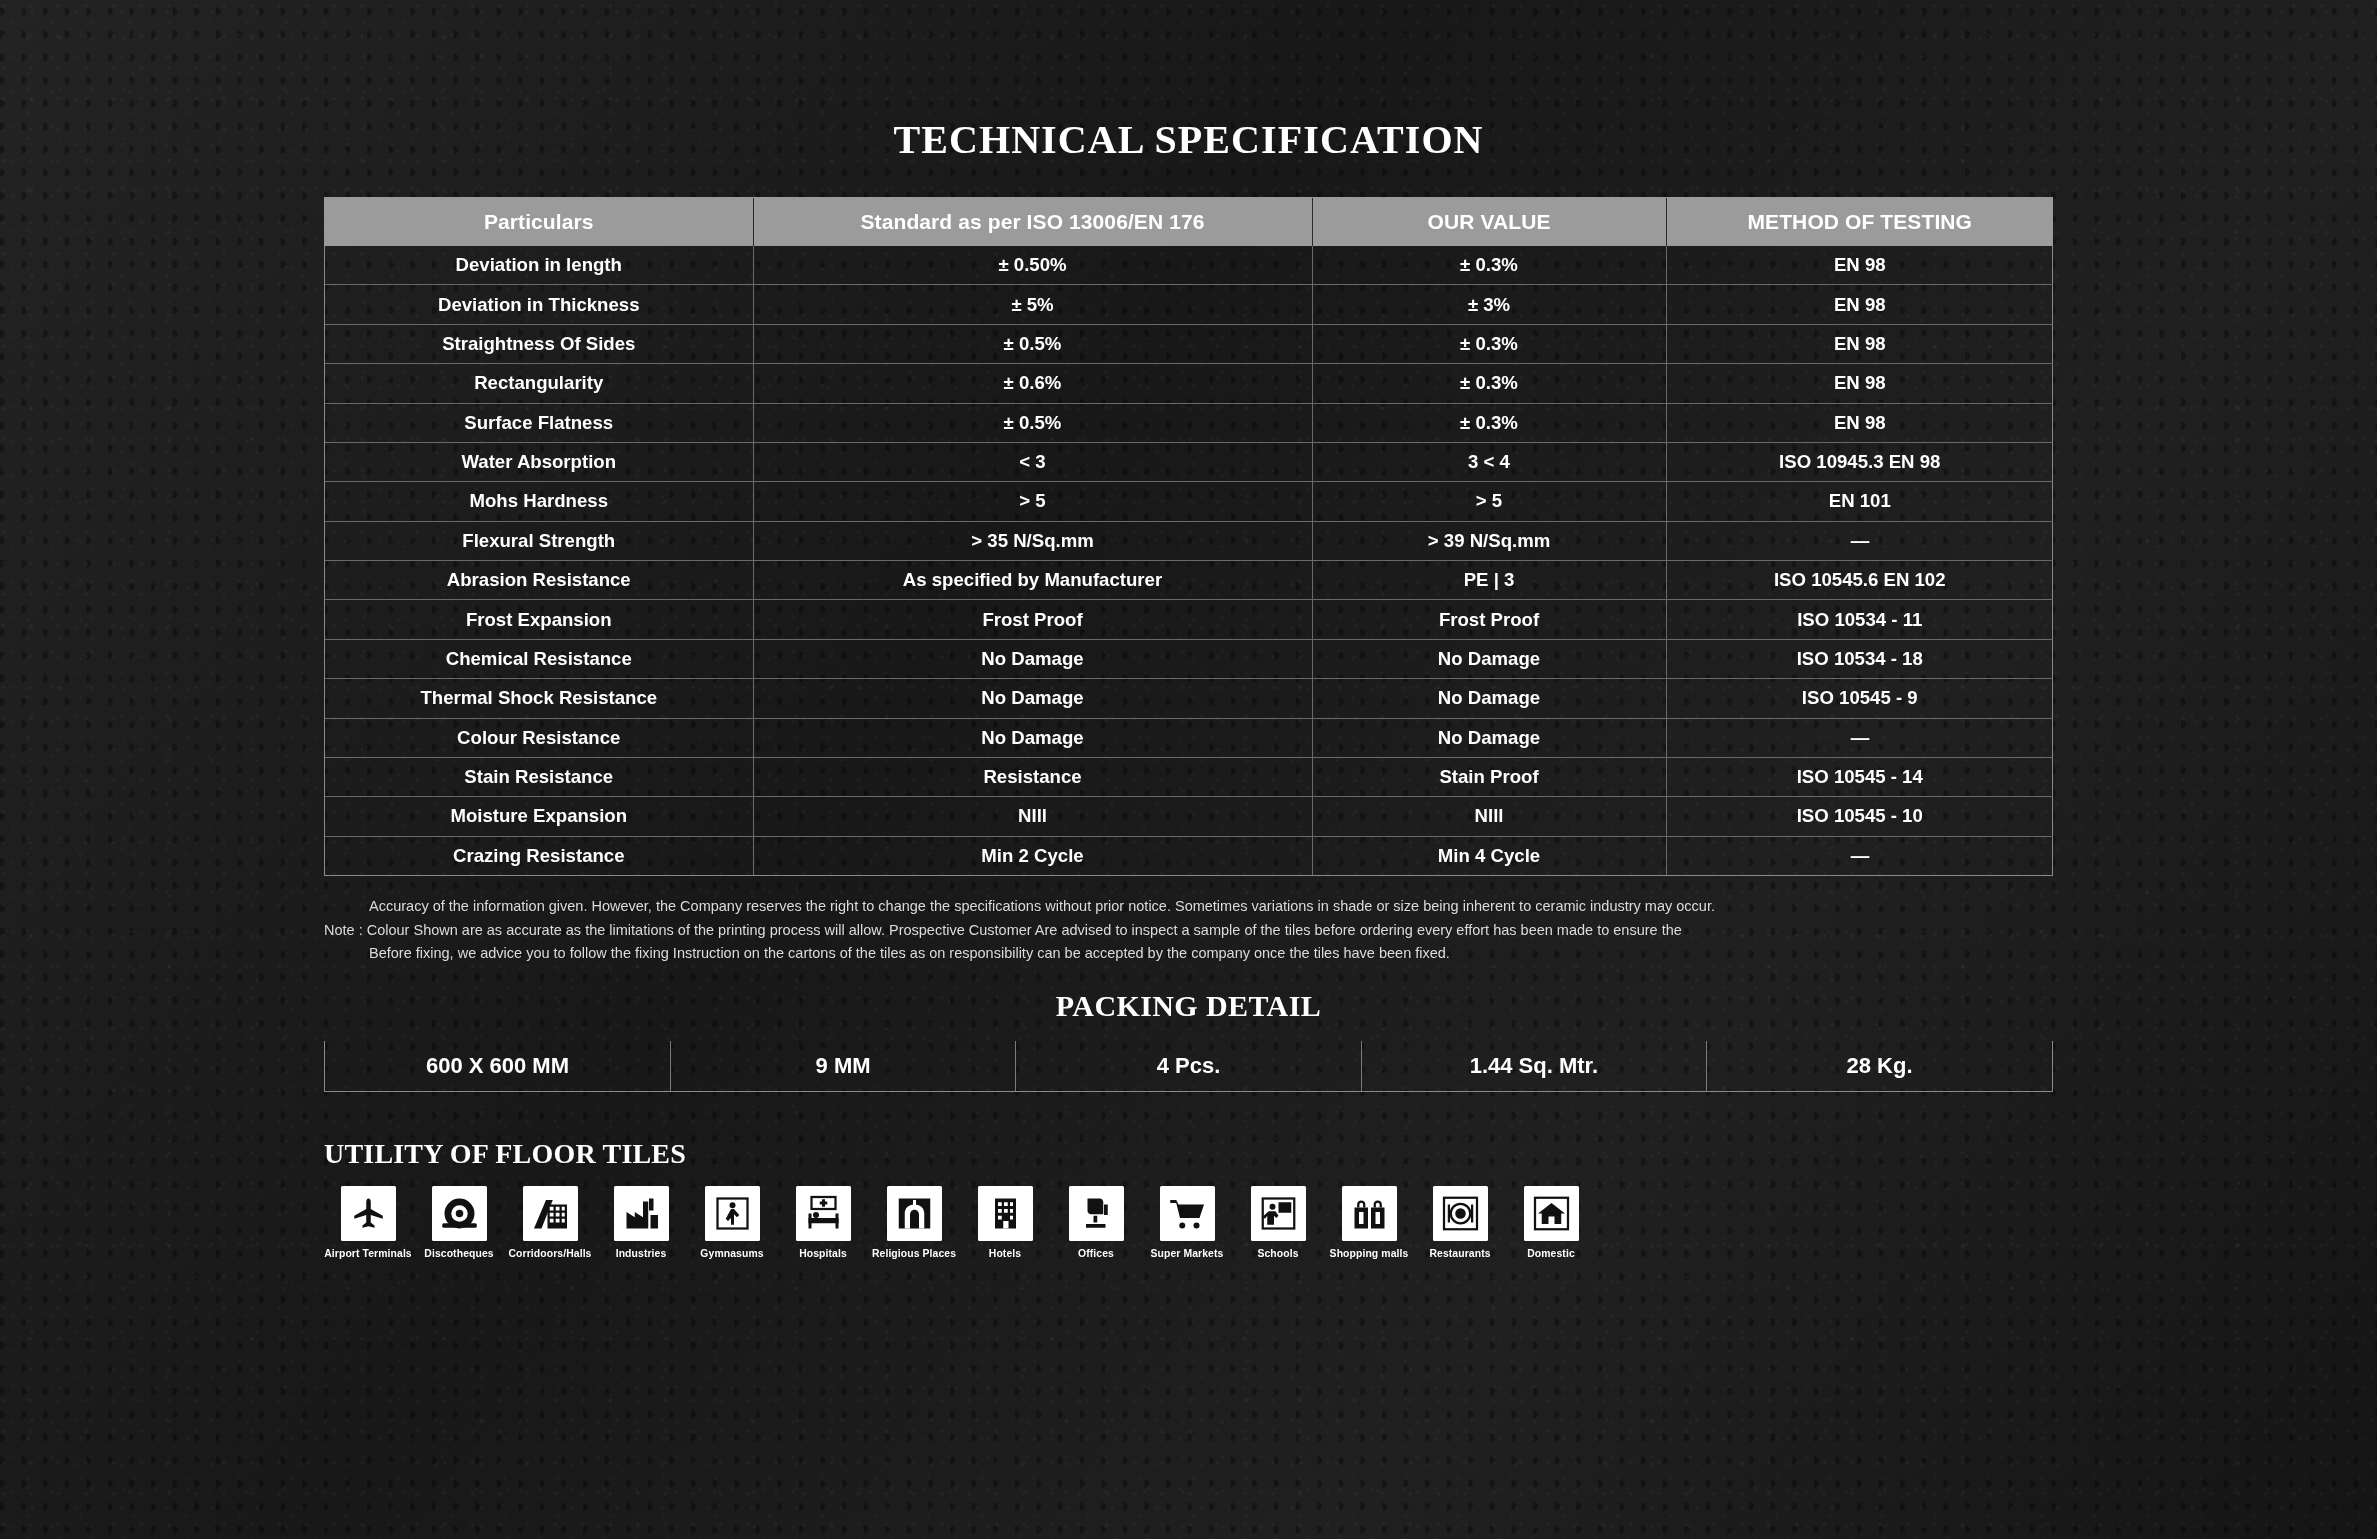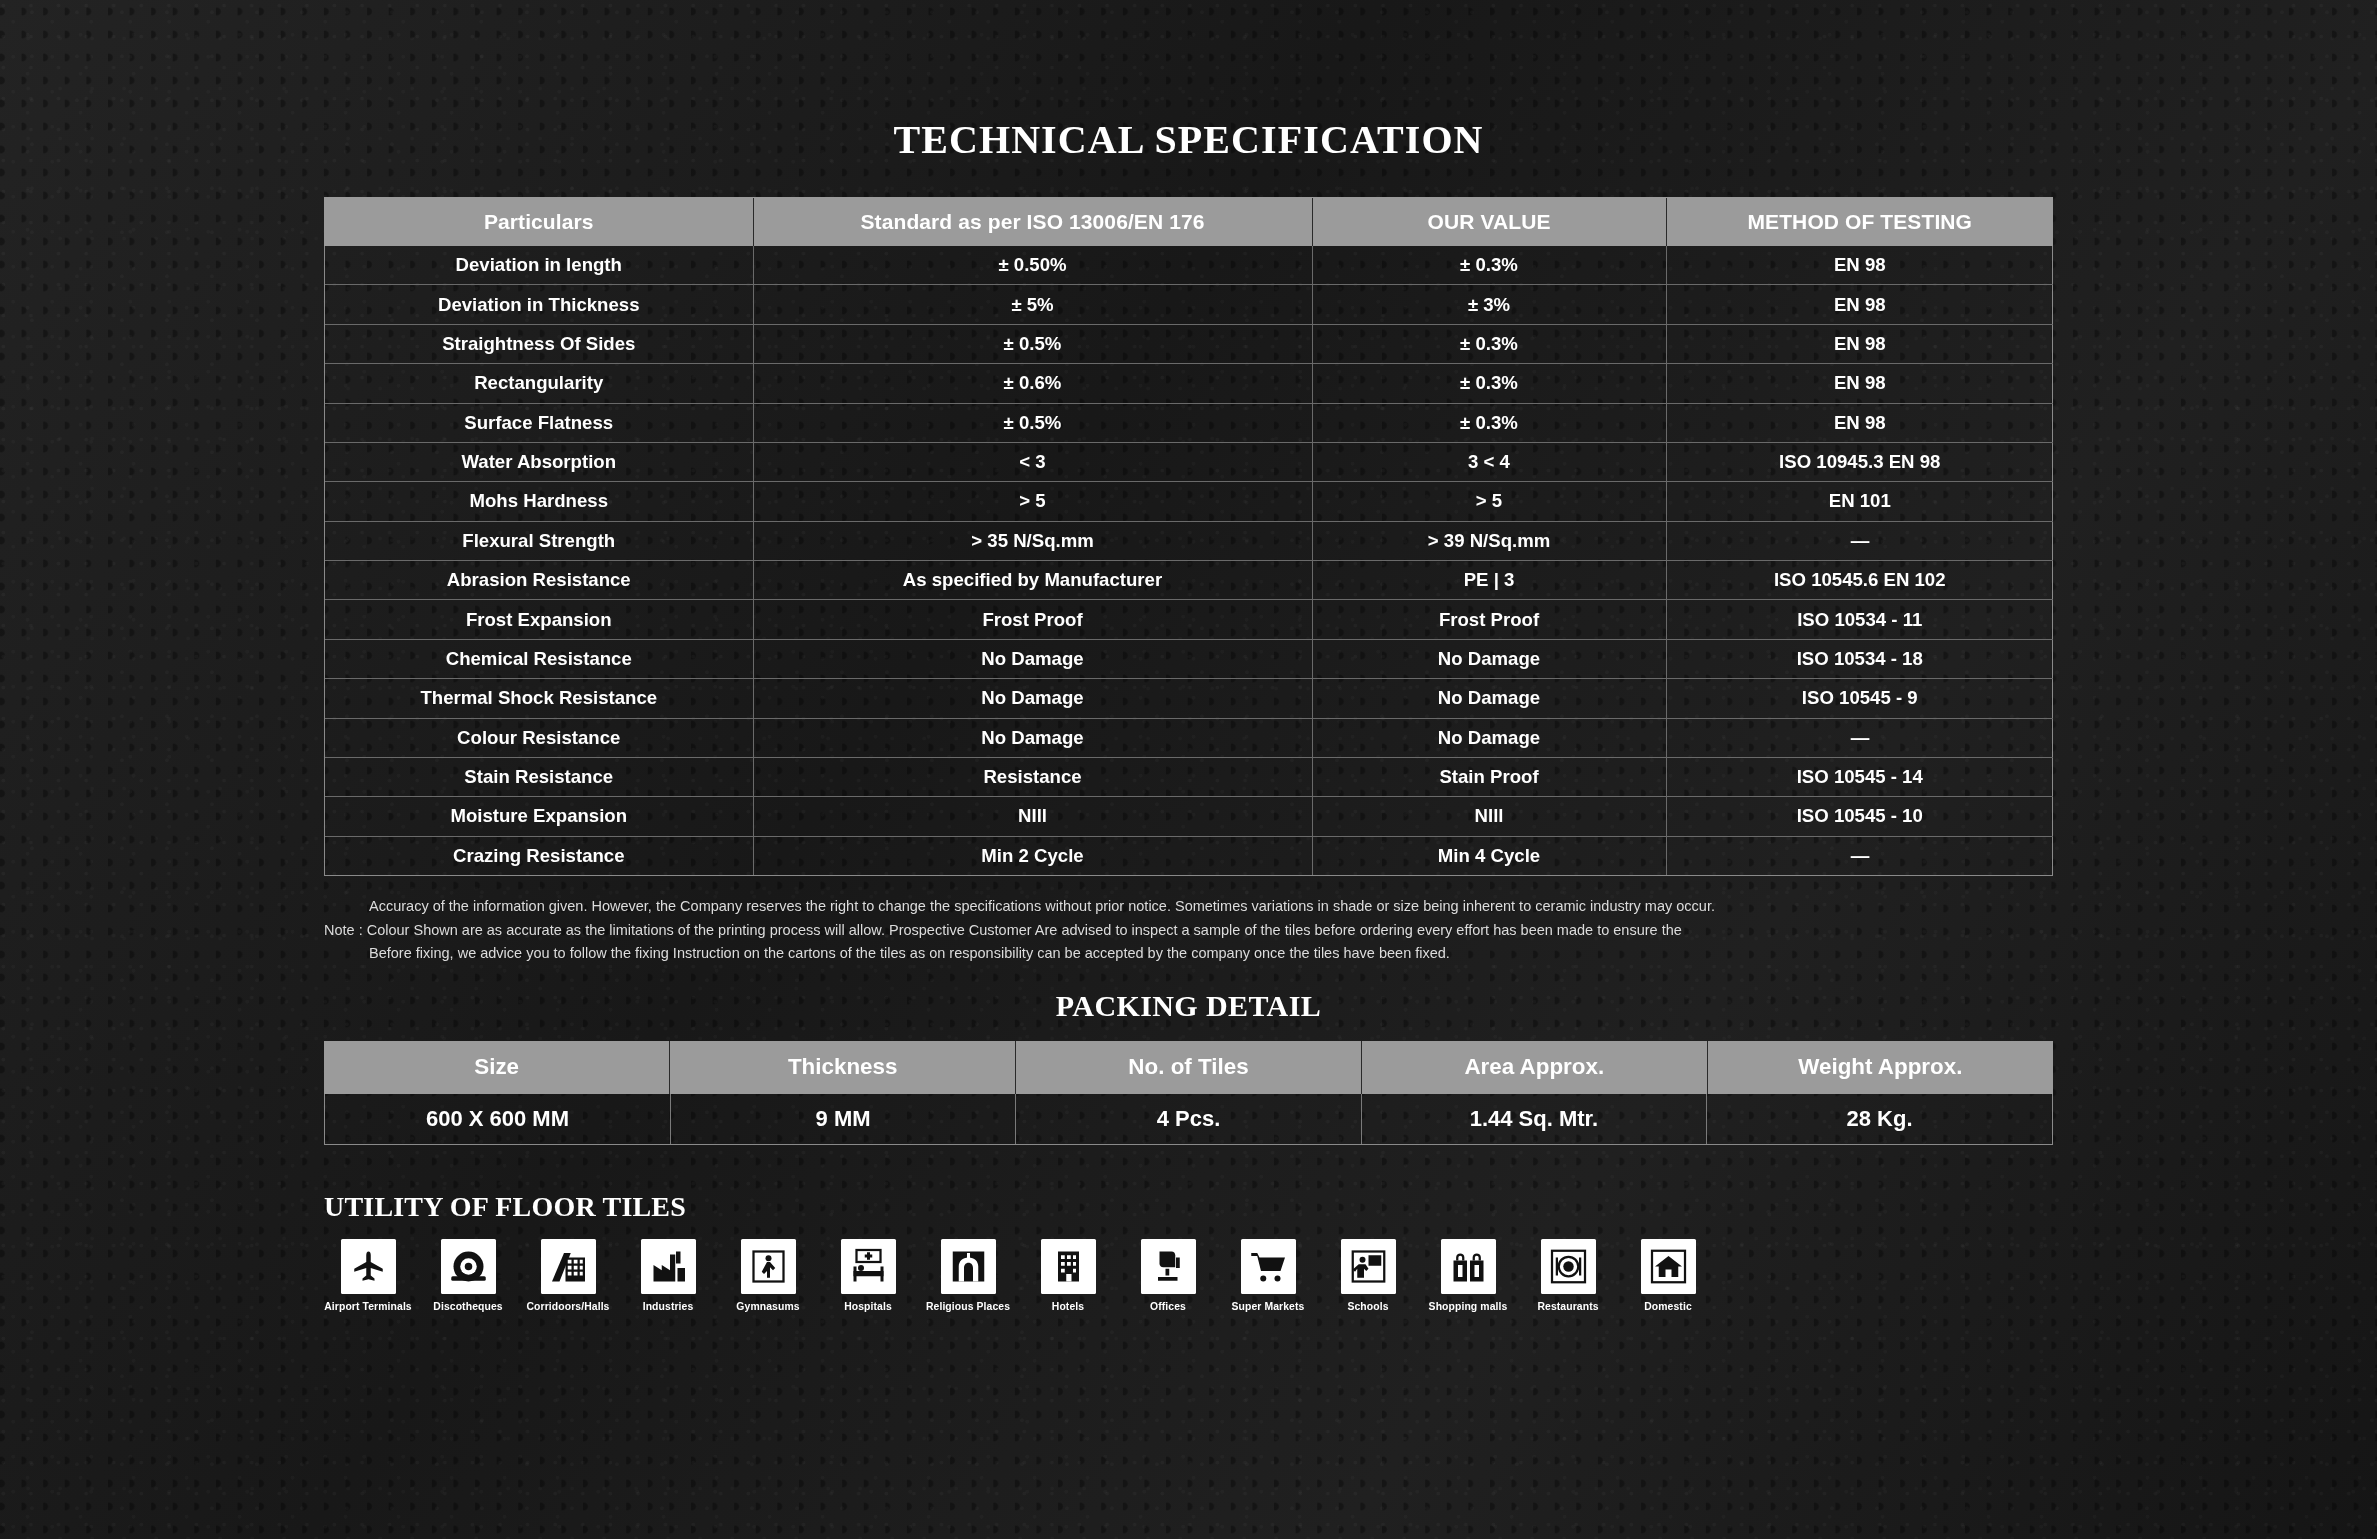--- a/index.html
+++ b/index.html
@@ -154,21 +154,21 @@
     font-family: "Liberation Serif", serif;
     font-weight: bold;
     font-size: 28px;
     letter-spacing: 0.2px;
   }
   .utility-row {
     width: 1729px;
     margin: 16.4px auto 0 auto;
     display: flex;
     justify-content: flex-start;
-    gap: 12px;
+    gap: 3px;
     padding-left: 0px;
   }
   .util-item {
     width: 88px;
     display: flex;
     flex-direction: column;
     align-items: center;
   }
   .util-box {
     width: 55px;
@@ -329,31 +329,20 @@
 
     <div class="note">
       <span class="ln ind">Accuracy of the information given. However, the Company reserves the right to change the specifications without prior notice. Sometimes variations in shade or size being inherent to ceramic industry may occur.</span>
       <span class="ln">Note : Colour Shown are as accurate as the limitations of the printing process will allow. Prospective Customer Are advised to inspect a sample of the tiles before ordering every effort has been made to ensure the</span>
       <span class="ln ind">Before fixing, we advice you to follow the fixing Instruction on the cartons of the tiles as on responsibility can be accepted by the company once the tiles have been fixed.</span>
     </div>
 
     <div class="packing-title">PACKING DETAIL</div>
 
     <div class="packing-wrap">
-      <table class="packing">
-        <thead>
-          <tr>
-            <th>Size</th>
-            <th>Thickness</th>
-            <th>No. of Tiles</th>
-            <th>Area Approx.</th>
-            <th>Weight Approx.</th>
-          </tr>
-        </thead>
-      </table>
       <div class="packing-outer">
         <table class="packing">
           <tbody>
             <tr>
               <td>600 X 600 MM</td>
               <td>9 MM</td>
               <td>4 Pcs.</td>
               <td>1.44 Sq. Mtr.</td>
               <td>28 Kg.</td>
             </tr>

